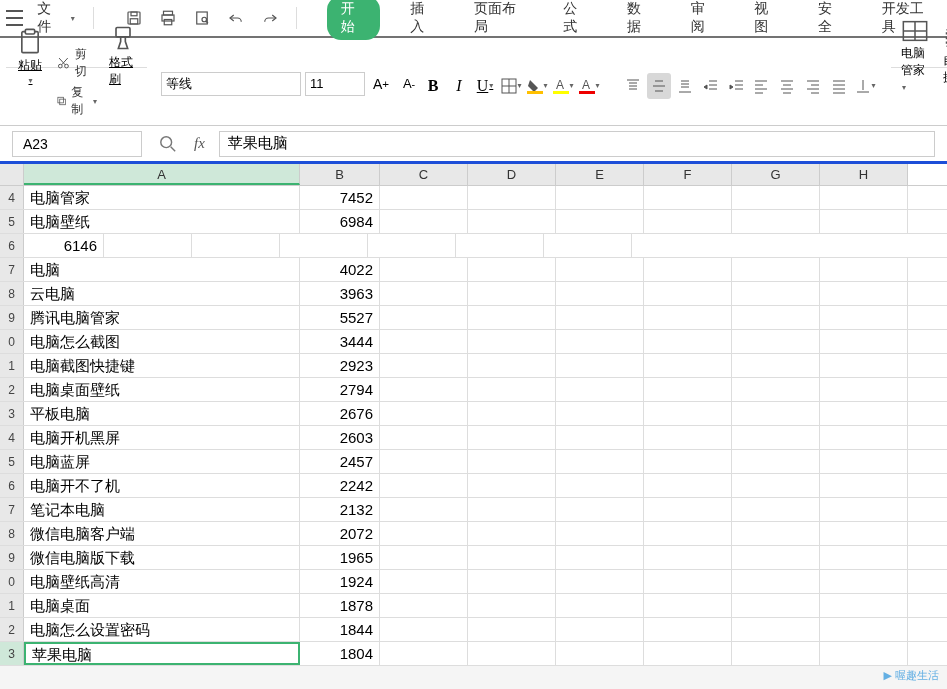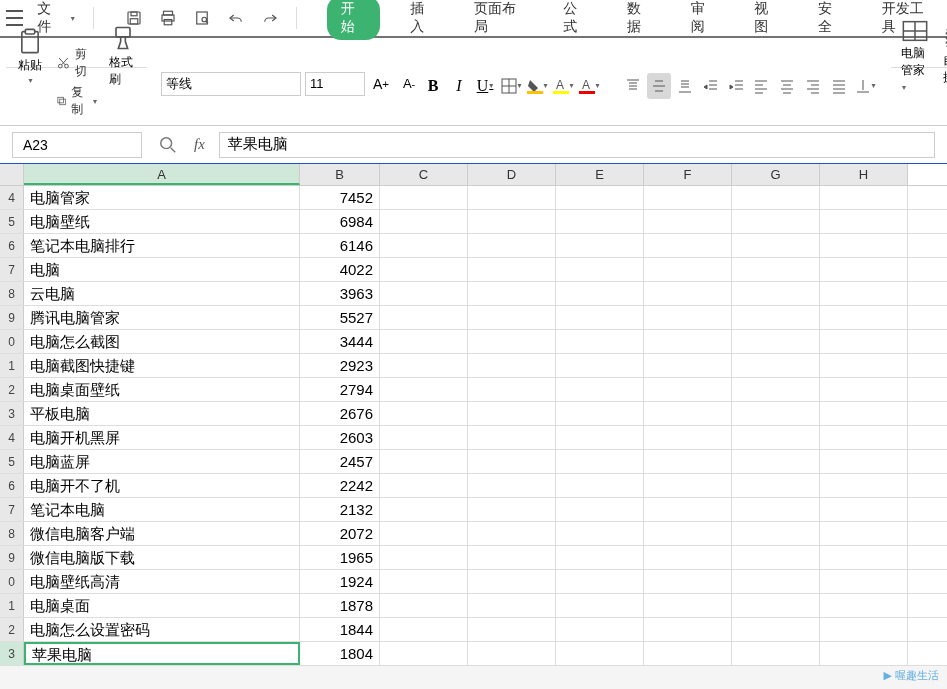--- a/index.html
+++ b/index.html
@@ -13,37 +13,37 @@
 .quickbar svg { width: 18px; height: 18px; }
 .vsep { width: 1px; height: 22px; background: #ddd; margin: 0 10px; }
 .tabs { display: flex; gap: 22px; margin-left: 16px; }
 .tab { font-size: 14px; color: #333; cursor: pointer; padding: 4px 8px; }
 .tab.active { background: #3cb371; color: #fff; border-radius: 14px; padding: 4px 14px; }
 
 .ribbon { background: #fff; display: flex; align-items: stretch; padding: 6px 6px 2px; border-bottom: 1px solid #ccc; height: 88px; }
 .rgroup { display: flex; justify-content: space-between; padding: 0 6px; }
 .rgroup.row { flex-direction: row; align-items: center; gap: 6px; }
 .rsep { width: 1px; background: #ddd; margin: 4px 4px; }
-.paste-big { display: flex; flex-direction: column; align-items: center; font-size: 12px; gap: 2px; cursor: pointer; padding: 2px 4px; }
+.paste-big { display: flex; flex-direction: column; align-items: center; font-size: 12px; gap: 2px; cursor: pointer; padding: 2px 4px; text-decoration: underline; }
 .paste-big svg { width: 28px; height: 28px; }
 .small-btn { display: flex; align-items: center; gap: 4px; font-size: 12px; color: #333; cursor: pointer; padding: 2px; }
 .small-btn svg { width: 16px; height: 16px; }
 .btn-col { display: flex; flex-direction: column; justify-content: space-around; height: 100%; }
 
 .font-row { display: flex; gap: 4px; align-items: center; }
 .font-select { width: 140px; height: 24px; border: 1px solid #ccc; font-size: 13px; padding: 0 4px; background: #fff; }
 .size-select { width: 60px; height: 24px; border: 1px solid #ccc; font-size: 13px; padding: 0 4px; background: #fff; }
 .iconbtn { width: 24px; height: 26px; display: flex; align-items: center; justify-content: center; cursor: pointer; border-radius: 3px; }
 .iconbtn.sel { background: #d8d8d8; }
 .iconrow { display: flex; gap: 2px; align-items: center; margin-top: 4px; }
 .chev { font-size: 8px; color: #666; margin-left: 1px; }
 .bigcol { display: flex; flex-direction: column; align-items: center; gap: 2px; font-size: 12px; cursor: pointer; padding: 2px 4px; }
 .bigcol svg { width: 28px; height: 24px; }
 
-.input-bar { background: #fff; display: flex; align-items: center; height: 38px; padding: 4px 12px; border-bottom: 1px solid #1d4ed8; gap: 14px; }
+.input-bar { background: #fff; display: flex; align-items: center; height: 38px; padding: 4px 12px; border-bottom: 3px solid #1d4ed8; gap: 14px; }
 .namebox { width: 130px; height: 26px; border: 1px solid #ccc; padding: 0 10px; font-size: 14px; background: #fff; }
 .fx-label { font-style: italic; font-size: 15px; color: #555; font-family: serif; }
 .formula-input { flex: 1; height: 26px; border: 1px solid #ccc; padding: 0 8px; font-size: 15px; background: #fff; }
 
 .sheet { background: #fff; overflow: hidden; }
 .colhdr-row { display: flex; height: 22px; border-bottom: 1px solid #ccc; }
 .corner { width: 24px; border-right: 1px solid #ccc; background: #e8e8e8; }
 .colhdr { border-right: 1px solid #ccc; background: #e8e8e8; text-align: center; font-size: 13px; color: #333; line-height: 22px; }
 .colA { width: 276px; } .colB { width: 80px; }
 .colC,.colD,.colE,.colF,.colG,.colH { width: 88px; }
@@ -328,21 +328,20 @@
         <div class="cell colB num">6984</div>
         <div class="cell colC"></div>
         <div class="cell colD"></div>
         <div class="cell colE"></div>
         <div class="cell colF"></div>
         <div class="cell colG"></div>
         <div class="cell colH"></div>
       </div>
       <div class="row">
         <div class="rowhdr">6</div>
-        <div class="cell colA cA">笔记本电脑排行</div>
         <div class="cell colB num">6146</div>
         <div class="cell colC"></div>
         <div class="cell colD"></div>
         <div class="cell colE"></div>
         <div class="cell colF"></div>
         <div class="cell colG"></div>
         <div class="cell colH"></div>
       </div>
       <div class="row">
         <div class="rowhdr">7</div>

